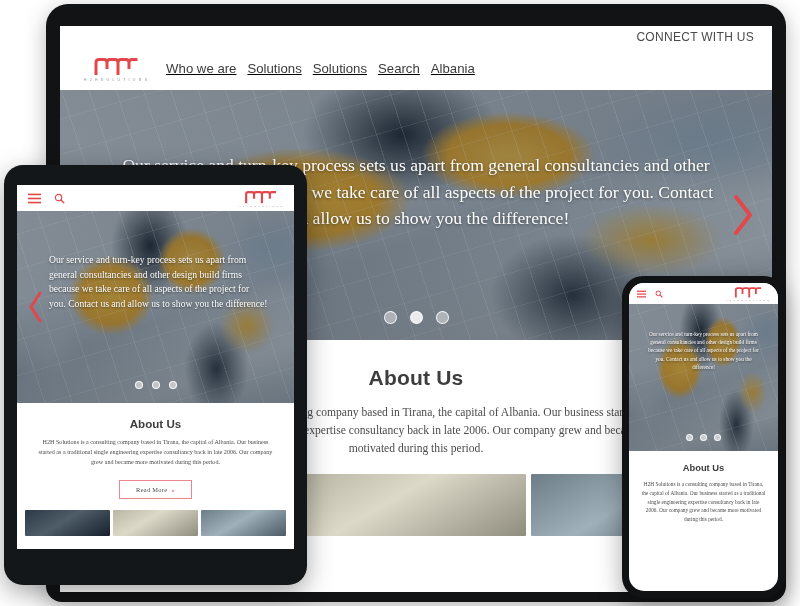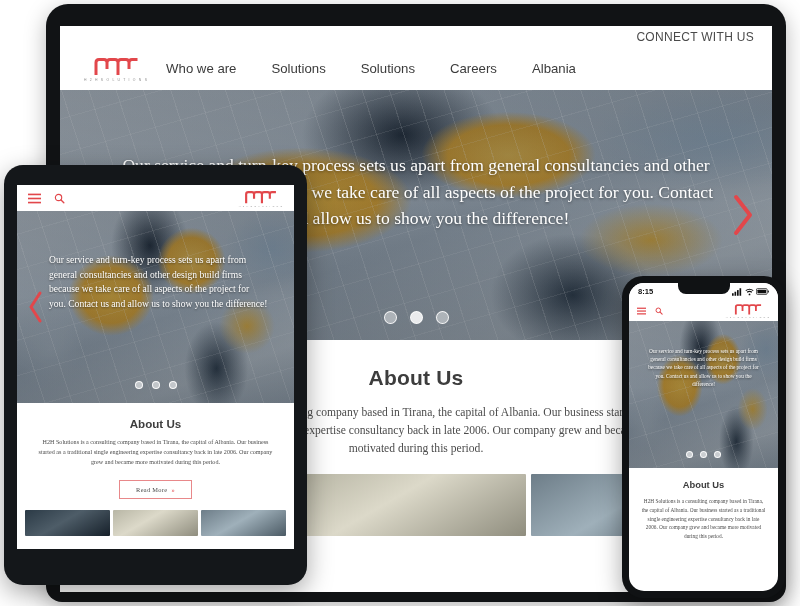--- a/index.html
+++ b/index.html
@@ -59,21 +59,21 @@
     position: absolute; right: 18px; top: 4px;
     font-size: 12px; letter-spacing: 0.3px; color: #4a4a4a;
   }
   .d-header {
     position: relative; height: 44px; background: #fff;
     display: flex; align-items: center; padding: 0 18px 0 24px;
   }
   .logo-wrap { display: flex; flex-direction: column; align-items: center; margin-right: 18px; }
   .logo-mark { width: 46px; height: 22px; }
   .logo-sub { font-size: 3.4px; letter-spacing: 1.2px; color: #8c8c8c; margin-top: 2px; }
-  .d-nav { display: flex; align-items: center; gap: 35px; }
+  .d-nav { display: flex; align-items: center; gap: 11px; text-decoration: underline; }
   .d-nav a {
     font-size: 13.2px; color: #3b3b3b; text-decoration: none; white-space: nowrap;
   }
   .searchbox {
     margin-left: auto; position: relative;
     width: 148px; height: 19px;
     border: 1px solid #cfcfcf; background: #fff;
     display: flex; align-items: center;
   }
   .searchbox input {
@@ -237,21 +237,21 @@
                      M28 26 L28 16 Q28 10 34 10 L44 10 Q50 10 50 16 L50 38
                      M50 38 L50 16 Q50 10 56 10 L66 10 Q72 10 72 16 L72 26
                      M72 26 L72 16 Q72 10 78 10 L86 10" fill="none" stroke="#e2474b" stroke-width="6" stroke-linecap="square"></path>
           </svg>
           <div class="logo-sub">H 2 H   S O L U T I O N S</div>
         </div>
         <nav class="d-nav">
           <a href="#">Who we are</a>
           <a href="#">Solutions</a>
           <a href="#">Solutions</a>
-          <a href="#">Careers</a>
+          <a href="#">Search</a>
           <a href="#">Albania</a>
         </nav>
       </div>
 
       <div class="d-hero">
         <div class="photo dim"></div>
         <div class="d-hero-text">Our service and turn-key process sets us apart from general consultancies and other design build firms because we take care of all aspects of the project for you. Contact us and allow us to show you the difference!</div>
         <svg class="arrow-right" width="26" height="46" viewBox="0 0 26 46">
           <polyline points="6,5 20,23 6,41" fill="none" stroke="#e2474b" stroke-width="4" stroke-linecap="round" stroke-linejoin="round"></polyline>
         </svg>
@@ -325,42 +325,20 @@
           <div class="thumb-t thumb c"></div>
         </div>
       </div>
 
     </div>
   </div>
 
   <div id="phone">
     <div id="phone-screen">
 
-      <div class="p-status">
-        <div class="p-time">8:15</div>
-        <div class="p-notch"></div>
-        <div class="p-status-right">
-          <svg width="10" height="8" viewBox="0 0 12 9">
-            <rect x="0" y="6" width="2" height="3" fill="#111"></rect>
-            <rect x="3" y="4.2" width="2" height="4.8" fill="#111"></rect>
-            <rect x="6" y="2.2" width="2" height="6.8" fill="#111"></rect>
-            <rect x="9" y="0" width="2" height="9" fill="#111"></rect>
-          </svg>
-          <svg width="9" height="8" viewBox="0 0 12 10">
-            <path d="M1 3.2 Q6 -0.6 11 3.2" fill="none" stroke="#111" stroke-width="1.5"></path>
-            <path d="M2.8 5.4 Q6 3 9.2 5.4" fill="none" stroke="#111" stroke-width="1.5"></path>
-            <circle cx="6" cy="8.2" r="1.2" fill="#111"></circle>
-          </svg>
-          <svg width="13" height="7" viewBox="0 0 18 9">
-            <rect x="0.5" y="0.5" width="15" height="8" rx="1.6" fill="none" stroke="#111" stroke-width="1"></rect>
-            <rect x="2" y="2" width="12" height="5" rx="0.8" fill="#111"></rect>
-            <rect x="16.3" y="3" width="1.5" height="3" rx="0.6" fill="#111"></rect>
-          </svg>
-        </div>
-      </div>
 
       <div class="p-header">
         <svg width="9" height="8" viewBox="0 0 16 13">
           <rect x="0" y="0.5" width="16" height="2.2" fill="#e2474b"></rect>
           <rect x="0" y="5.5" width="16" height="2.2" fill="#e2474b"></rect>
           <rect x="0" y="10.5" width="16" height="2.2" fill="#e2474b"></rect>
         </svg>
         <svg width="8" height="8" viewBox="0 0 16 16">
           <circle cx="6.6" cy="6.6" r="4.6" fill="none" stroke="#e2474b" stroke-width="2"></circle>
           <line x1="10.2" y1="10.2" x2="14.3" y2="14.3" stroke="#e2474b" stroke-width="2.2" stroke-linecap="round"></line>

